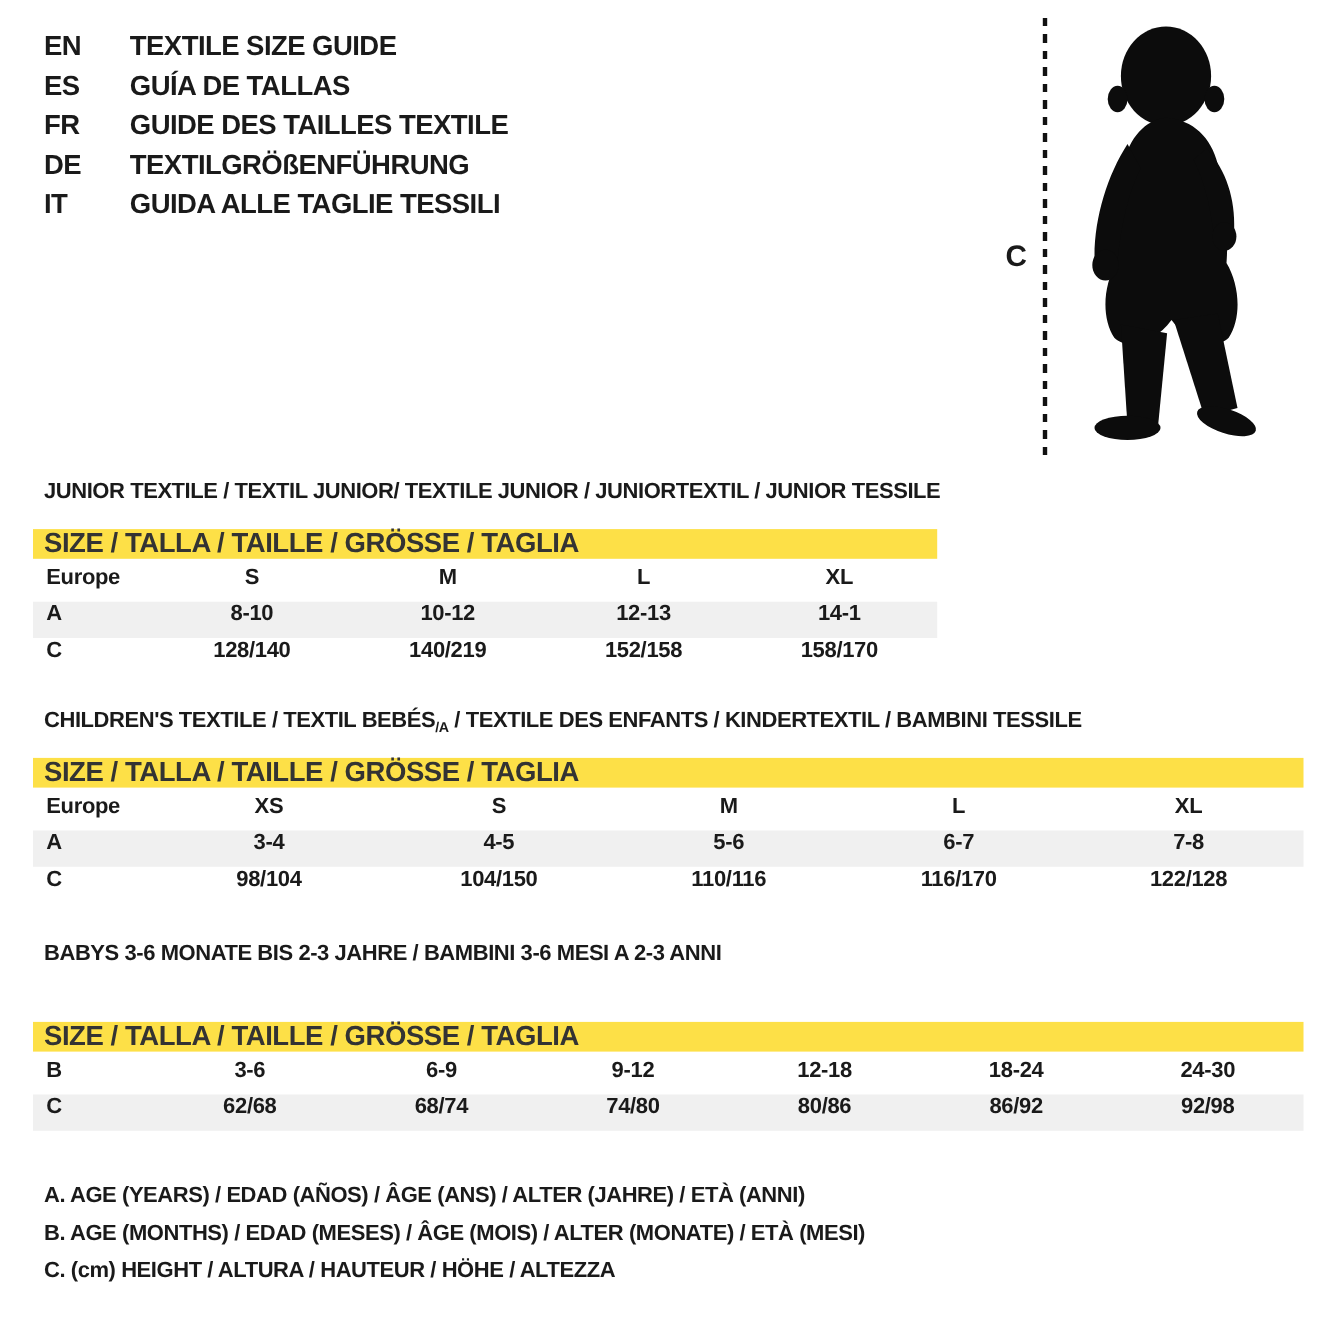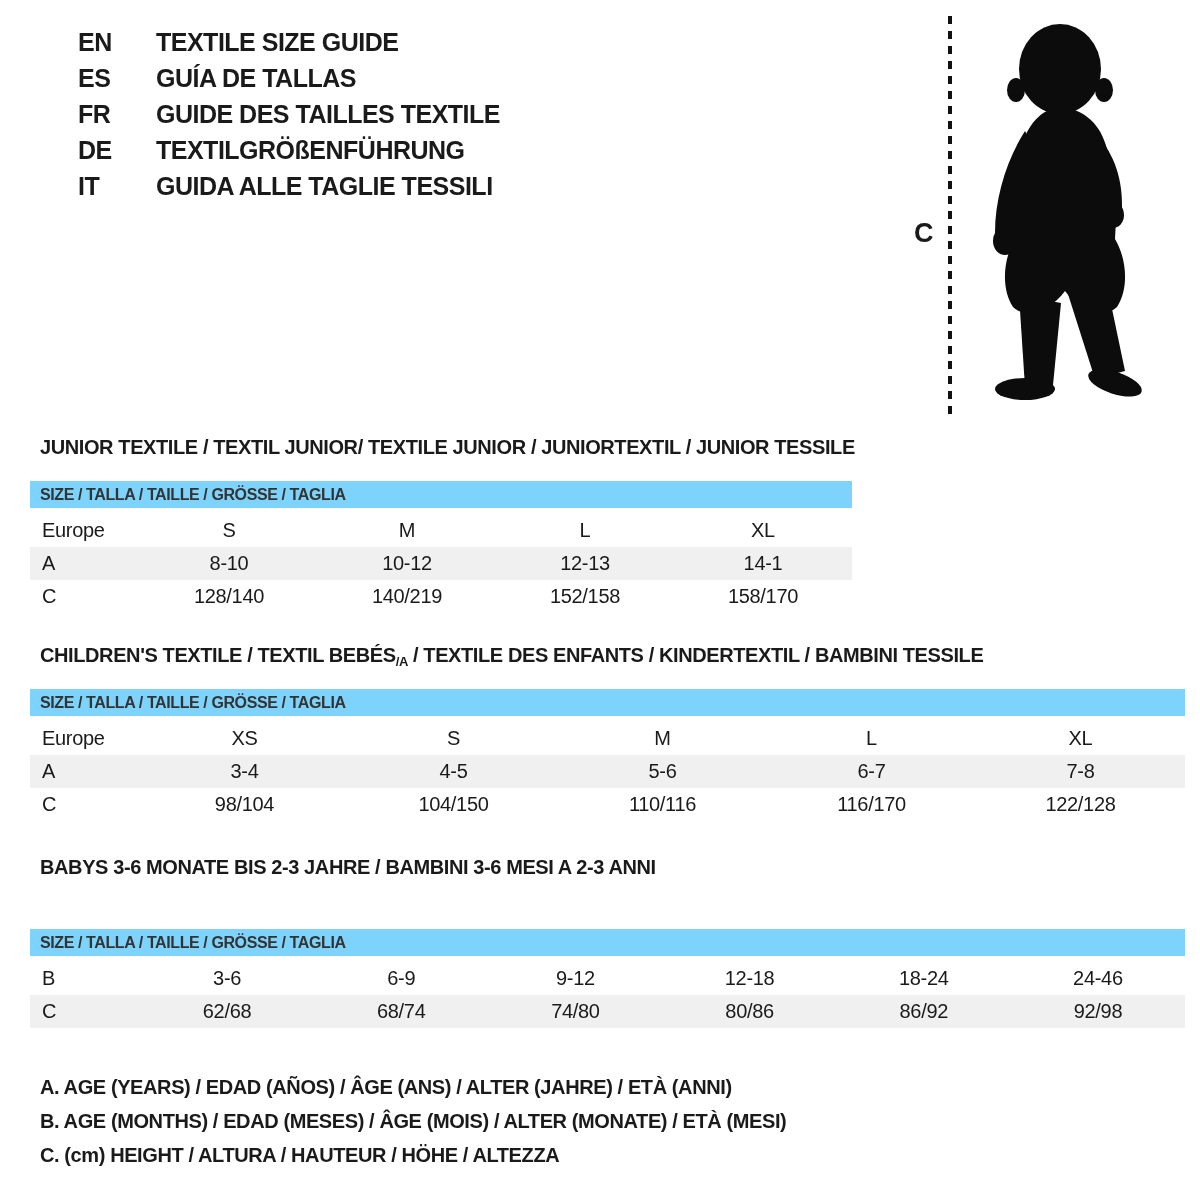--- a/index.html
+++ b/index.html
@@ -4,45 +4,45 @@
 <style>
   html,body { margin:0; padding:0; background:#ffffff; }
   .canvas {
     position:relative; width:1200px; height:1200px; background:#ffffff;
     font-family:"Liberation Sans","DejaVu Sans",sans-serif; color:#1a1a1a;
     overflow:hidden;
   }
 
   
   .lang-block { position:absolute; left:40px; top:24px; }
-  .lang-row { display:flex; height:36px; align-items:center;margin-left:38px; }
+  .lang-row { display:flex; height:36px; align-items:center; }
   .lang-code { width:78px; font-size:25px; font-weight:700; letter-spacing:-0.5px; }
   .lang-label { font-size:25px; font-weight:700; letter-spacing:-0.5px; }
 
   
   .measure-line {
     position:absolute; left:948px; top:16px; width:4px; height:400px;
     background:repeating-linear-gradient(to bottom,#111 0px,#111 8px,transparent 8px,transparent 15px);
   }
   .height-marker { position:absolute; left:914px; top:218px; font-size:27px; font-weight:700; }
   .baby-figure { position:absolute; left:965px; top:15px; width:205px; height:410px; }
 
   
   .section-heading { position:absolute; left:40px; font-size:20px; font-weight:700; letter-spacing:-0.4px; white-space:nowrap; }
   .heading-sub { font-size:13px; vertical-align:-4px; font-weight:700; }
 
   
   .size-table { position:absolute; left:30px; }
   .size-bar {
-    height:27px; background:#7dd3fc; color:#333333;
+    height:27px; background:#fde047; color:#333333;
     display:flex; align-items:center; padding-left:10px;
-    font-size:16px; font-weight:700; letter-spacing:-0.4px;
+    font-size:25px; font-weight:700; letter-spacing:-0.4px;
     margin-bottom:6px;
   }
-  .trow { display:flex; height:33px; align-items:center; font-size:20px; font-weight:400; letter-spacing:-0.3px; }
+  .trow { display:flex; height:33px; font-size:20px; font-weight:700; letter-spacing:-0.3px; }
   .trow.shaded { background:#f0f0f0; }
   .rlabel { width:110px; padding-left:12px; box-sizing:border-box; }
   .cell { flex:1; text-align:center; }
 
   .t-junior { top:481px; width:822px; }
   .t-children { top:689px; width:1155px; }
   .t-babies { top:929px; width:1155px; }
 
   .babies-heading { position:absolute; left:40px; top:850px; font-size:20px; font-weight:700; letter-spacing:-0.4px; line-height:34px; }
 
@@ -155,21 +155,21 @@
   </div>
   <div class="size-table t-babies">
     <div class="size-bar">SIZE / TALLA / TAILLE / GRÖSSE / TAGLIA</div>
     <div class="trow">
       <span class="rlabel">B</span>
       <span class="cell">3-6</span>
       <span class="cell">6-9</span>
       <span class="cell">9-12</span>
       <span class="cell">12-18</span>
       <span class="cell">18-24</span>
-      <span class="cell">24-46</span>
+      <span class="cell">24-30</span>
     </div>
     <div class="trow shaded">
       <span class="rlabel">C</span>
       <span class="cell">62/68</span>
       <span class="cell">68/74</span>
       <span class="cell">74/80</span>
       <span class="cell">80/86</span>
       <span class="cell">86/92</span>
       <span class="cell">92/98</span>
     </div>

